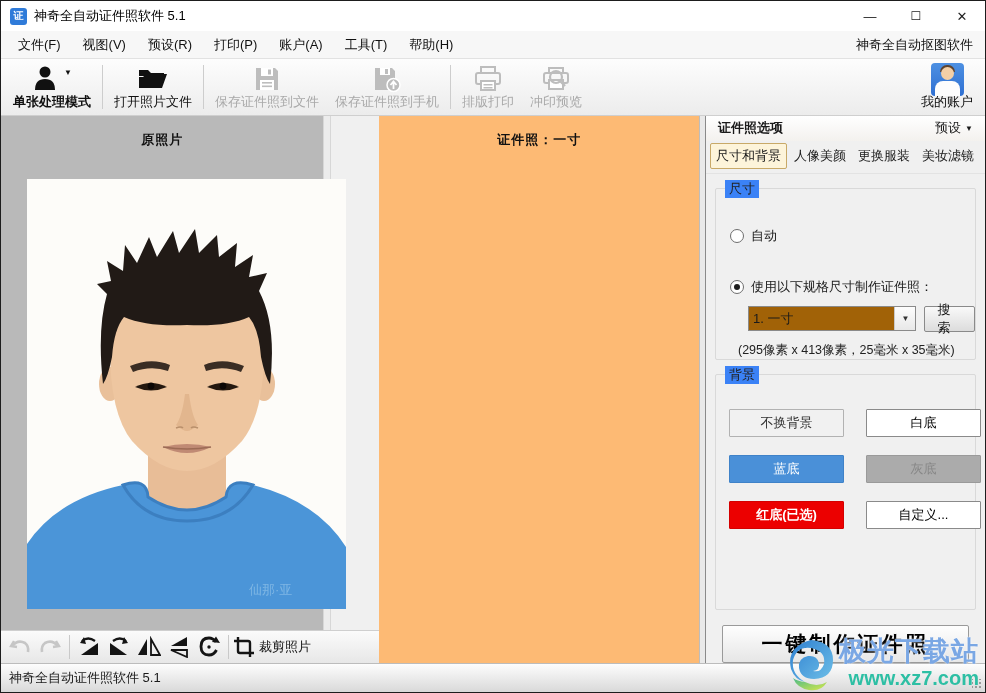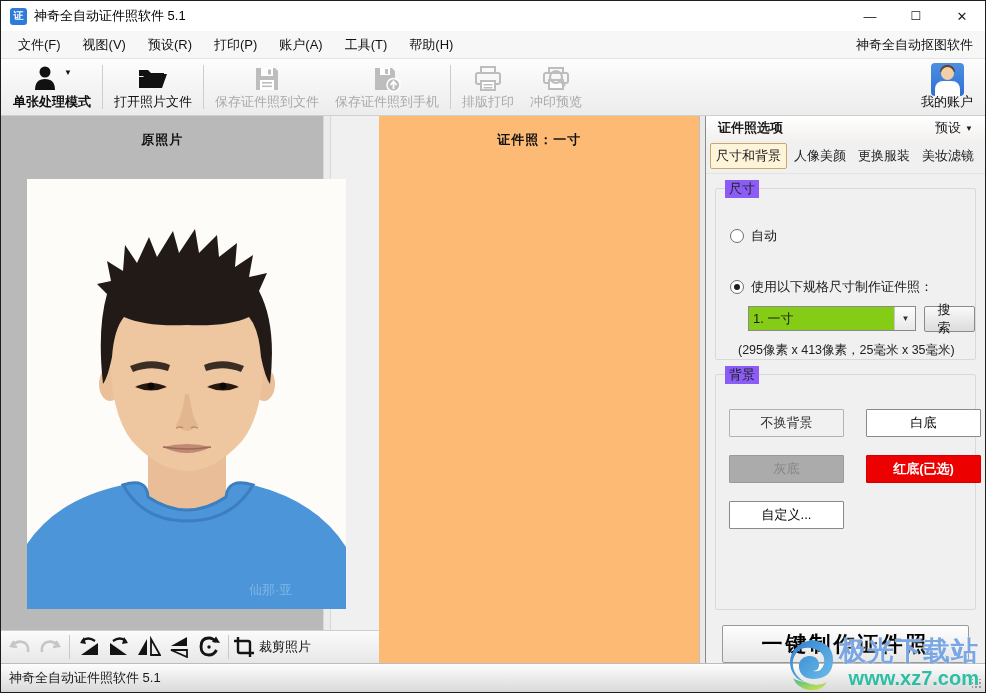--- a/index.html
+++ b/index.html
@@ -60,32 +60,32 @@
   
   .opt-header { height: 25px; display:flex; align-items:center; background: linear-gradient(#ffffff,#f3f1ee); padding: 0 12px; }
   .opt-header .opt-title { font-weight: bold; font-size: 13px; }
   .opt-preset { margin-left:auto; display:flex; align-items:center; gap:4px; }
   .opt-preset .dd { font-size: 8px; }
   .opt-tabs { display:flex; align-items:center; padding: 2px 4px 4px; gap: 2px; border-bottom: 1px solid #e3e3e3; }
   .opt-tab { padding: 3px 5px; white-space: nowrap; font-size: 13px; }
   .opt-tab.selected { background: #fdf4da; border: 1px solid #c8a968; border-radius: 2px; }
 
   .groupbox { position: relative; border: 1px solid #d9d9d9; border-radius: 2px; margin: 14px 9px 0; }
-  .groupbox .legend { position: absolute; top: -9px; left: 9px; background: #8b5cf6; padding: 0 4px; font-size: 13px; color:#222; }
+  .groupbox .legend { position: absolute; top: -9px; left: 9px; background: #3b82f6; padding: 0 4px; font-size: 13px; color:#222; }
   .size-box { height: 172px; }
   .bg-box { height: 240px; }
 
   .radio-row { display: flex; align-items: center; gap: 7px; margin: 0 0 0 14px; }
   .radio { width: 14px; height: 14px; border-radius: 50%; border: 1px solid #6e6e6e; background: #fff; position: relative; flex: 0 0 auto;}
   .radio.checked::after { content:""; position:absolute; left: 3px; top: 3px; width: 6px; height: 6px; border-radius: 50%; background: #1f1f1f; }
   .r-auto { margin-top: 38px; }
   .r-spec { margin-top: 33px; }
 
   .combo-row { display:flex; align-items:center; margin: 10px 0 0 32px; gap: 8px; }
-  .combo { display:flex; width: 178px; height: 25px; border: 1px solid #8a8a8a; background: #84cc16; }
+  .combo { display:flex; width: 178px; height: 25px; border: 1px solid #8a8a8a; background: #a16207; }
   .combo .combo-text { flex:1; padding: 3px 4px; font-size: 13px; overflow:hidden; white-space:nowrap; border-right: 1px solid #c9c9c9;}
   .combo .combo-arrow { width: 20px; display:flex; align-items:center; justify-content:center; font-size:8px; color:#333; background:linear-gradient(#fdfdfd,#e8e8e8);}
   .btn3d { height: 26px; padding: 0 12px; background: linear-gradient(#f9f9f9,#dcdcdc); border: 1px solid #8a8a8a; border-radius: 2px; font-size: 13px; display:flex; align-items:center; justify-content:center; color:#111;}
   .dim-note { margin: 10px 0 0 22px; font-size: 12.5px; color:#222; }
 
   .bg-grid { display: grid; grid-template-columns: 115px 115px; column-gap: 22px; row-gap: 18px; padding: 34px 0 0 13px; }
   .bgb { height: 28px; display:flex; align-items:center; justify-content:center; font-size: 13px; border-radius: 1px; }
   .bgb-plain { background:#f1f1f1; border: 1px solid #b2b2b2; color:#333; }
   .bgb-white { background:#fff; border: 1px solid #8a8a8a; color:#000; }
   .bgb-blue  { background:#4a90d8; border: 1px solid #3f82c8; color:#fff; }
@@ -356,20 +356,21 @@
           <div class="btn3d">搜索</div>
         </div>
         <div class="dim-note">(295像素 x 413像素，25毫米 x 35毫米)</div>
       </div>
 
       <div class="groupbox bg-box">
         <div class="legend">背景</div>
         <div class="bg-grid">
           <div class="bgb bgb-plain">不换背景</div>
           <div class="bgb bgb-white">白底</div>
+          <div class="bgb bgb-blue">蓝底</div>
           <div class="bgb bgb-gray">灰底</div>
           <div class="bgb bgb-red">红底(已选)</div>
           <div class="bgb bgb-white">自定义...</div>
         </div>
       </div>
 
       <div class="make-btn">一键制作证件照</div>
     </div>
   </div>
 

